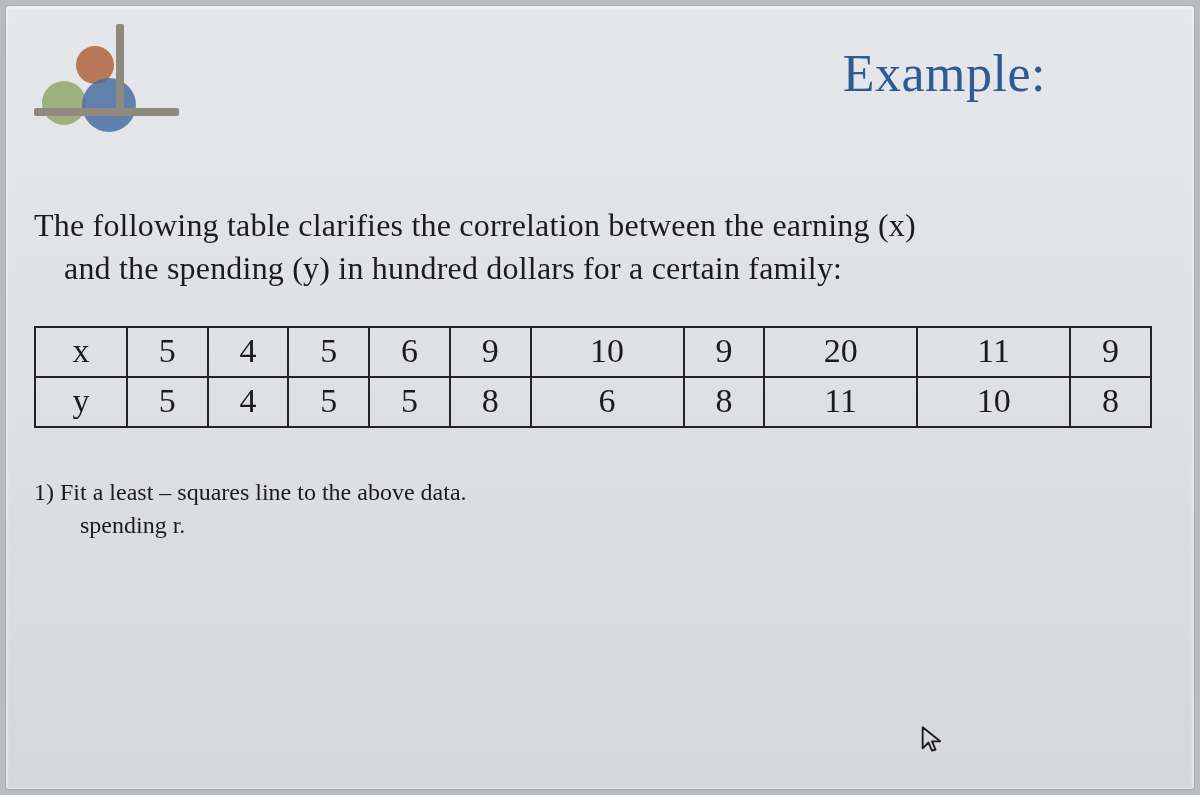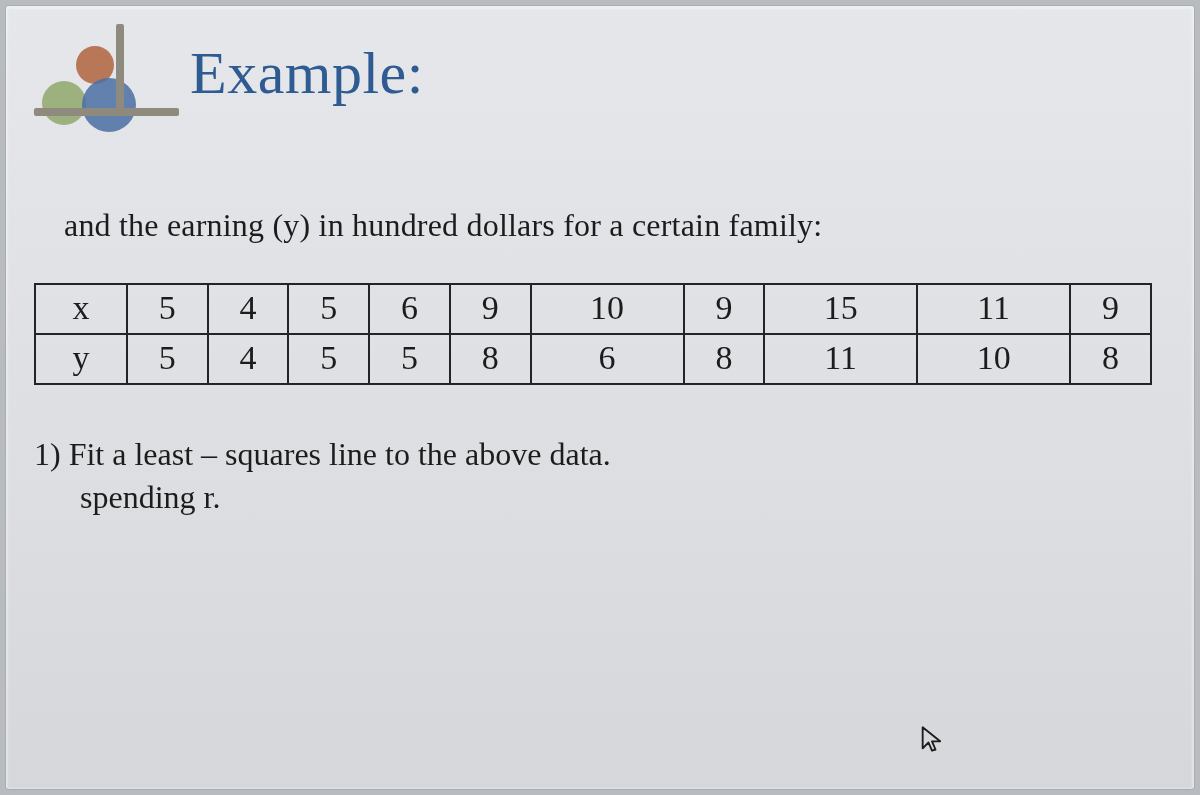--- a/index.html
+++ b/index.html
@@ -78,22 +78,22 @@
     left: 48px;
     top: 54px;
     width: 54px;
     height: 54px;
     border-radius: 50%;
     background: #4b6fa2;
     opacity: 0.85;
   }
   .title {
     flex: 1;
-    text-align: left;
-    font-size: 60px;
+    text-align: right;
+    font-size: 52px;
     color: #2f5b93;
     letter-spacing: 0.5px;
     padding-right: 120px;
     margin-top: -12px;
     font-family: Liberation Serif, serif;
   }
   .intro {
     margin-top: 70px;
     font-size: 32px;
     line-height: 1.35;
@@ -112,21 +112,21 @@
     border: 2px solid #242424;
     text-align: center;
     padding: 4px 0 6px 0;
     background: rgba(255,255,255,0.02);
   }
   table.data td.hd {
     width: 90px;
   }
   .questions {
     margin-top: 48px;
-    font-size: 32px;
+    font-size: 24px;
     line-height: 1.35;
     color: #1c1c1c;
   }
   .questions .q1 { }
   .questions .q2 { }
   .questions .q3 { padding-left: 46px; }
   .cursor {
     position: absolute;
     right: 250px;
     bottom: 36px;
@@ -145,35 +145,36 @@
       <div class="c-red"></div>
       <div class="c-green"></div>
       <div class="c-blue"></div>
       <div class="bar-v"></div>
       <div class="bar-h"></div>
     </div>
     <div class="title">Example:</div>
   </div>
 
   <div class="intro">
-    <div class="l2">and the earning (y) in hundred dollars for a certain family:</div>
+    <div>The following table clarifies the correlation between the earning (x)</div>
+    <div class="l2">and the spending (y) in hundred dollars for a certain family:</div>
   </div>
 
   <table class="data">
     <tbody>
         <tr>
       <td class="hd">x</td>
       <td>5</td>
       <td>4</td>
       <td>5</td>
       <td>6</td>
       <td>9</td>
       <td>10</td>
       <td>9</td>
-      <td>15</td>
+      <td>20</td>
       <td>11</td>
       <td>9</td>
     </tr>
     <tr>
       <td class="hd">y</td>
       <td>5</td>
       <td>4</td>
       <td>5</td>
       <td>5</td>
       <td>8</td>

